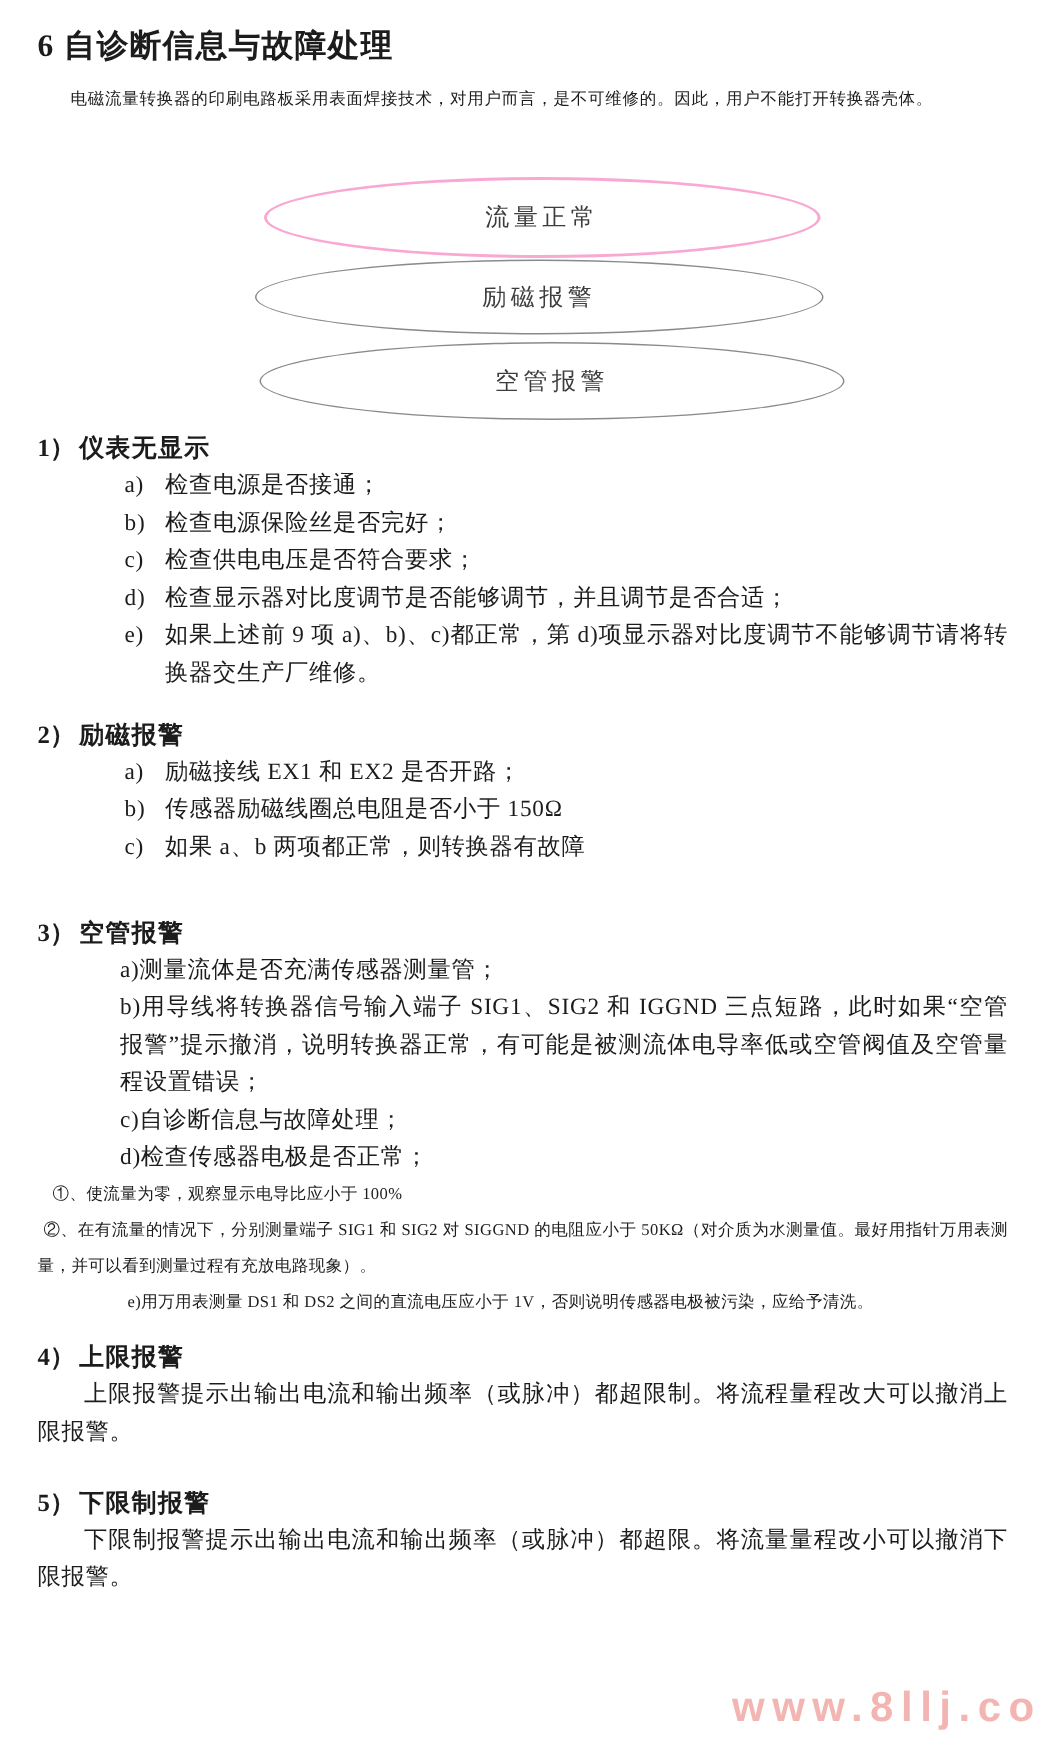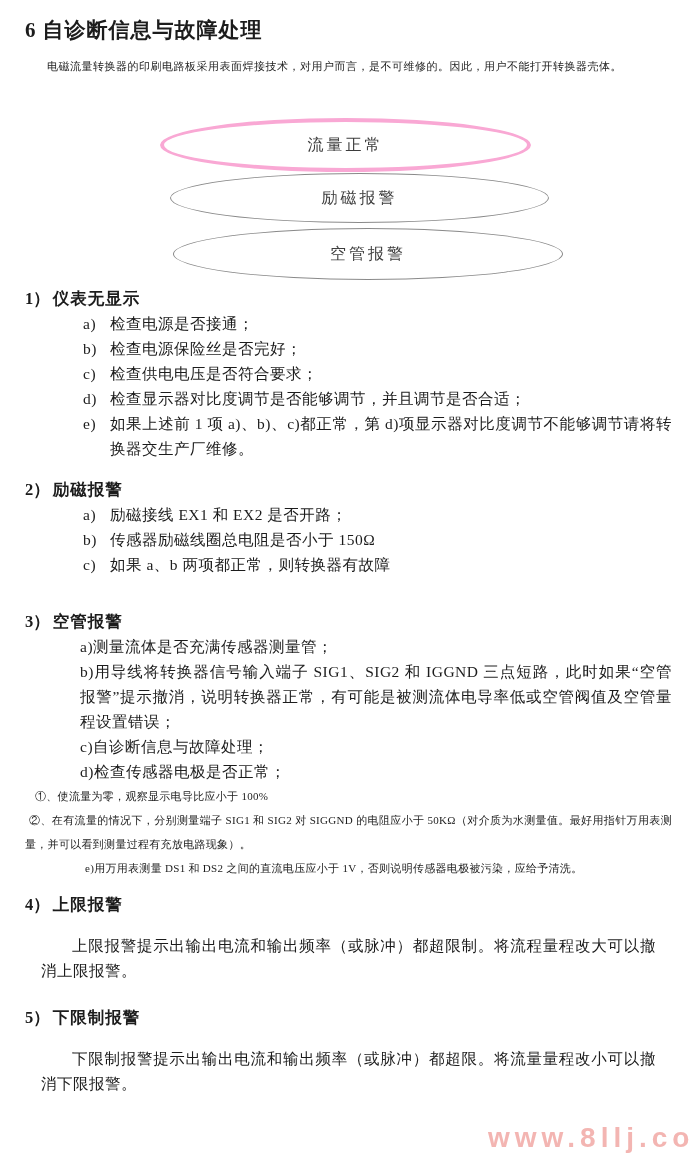--- a/index.html
+++ b/index.html
@@ -26,40 +26,40 @@
     letter-spacing: 0.5px;
   }
 
   .diagram { position: relative; height: 166px; margin-top: 40px; }
   .ellipse {
     position: absolute; border-radius: 50%;
     display: flex; align-items: center; justify-content: center;
     font-size: 16px; color: #3d3d3d; letter-spacing: 3px;
     box-sizing: border-box; background: #fff;
   }
-  .e1 { left: 135px; top: 0;    width: 371px; height: 54px; border: 4px solid #f9a8d4; z-index: 3; }
+  .e1 { left: 151px; top: 0;    width: 371px; height: 54px; border: 2px solid #f9a8d4; z-index: 3; }
   .e2 { left: 145px; top: 55px; width: 379px; height: 50px; border: 1px solid #8a8a8a; z-index: 2; }
   .e3 { left: 148px; top: 110px; width: 390px; height: 52px; border: 1px solid #8a8a8a; z-index: 1; }
 
   .sec { margin: 0; }
   .sec-head { font-size: 16.5px; font-weight: bold; line-height: 25px; letter-spacing: 1px; }
   .sec-head .sec-num { margin-right: 3px; letter-spacing: 0; }
 
   .li { display: flex; margin-left: 58px; font-size: 15.5px; line-height: 25px; letter-spacing: 0.5px; }
   .li-m { flex: none; width: 27px; }
   .li-t { flex: 1; text-align: justify; }
 
   .s3item { margin: 0 0 0 55px; font-size: 15.5px; line-height: 25px; text-align: justify; letter-spacing: 0.5px; }
 
   .note { font-size: 11px; line-height: 24px; margin: 0; text-align: justify; letter-spacing: 0.3px; }
   .note-1 { margin-left: 10px; }
   .note-2 { text-indent: 4px; }
   .note-3 { text-indent: 60px; }
 
-  .sec-body { font-size: 15.5px; line-height: 25px; text-align: justify; margin: 16px; text-indent: 2em; letter-spacing: 0.5px; }
+  .sec-body { font-size: 15.5px; line-height: 25px; text-align: justify; margin: 0; text-indent: 2em; letter-spacing: 0.5px; }
 
   .sec1 { margin-top: 2px; }
   .sec2 { margin-top: 16px; }
   .sec3 { margin-top: 32px; }
   .sec4 { margin-top: 12px; }
   .sec5 { margin-top: 22px; }
 
   .watermark {
     position: absolute; left: 488px; top: 1122px;
     font-family: "Liberation Sans", sans-serif;
@@ -106,21 +106,21 @@
     <div class="li">
       <span class="li-m">c)</span>
       <span class="li-t">检查供电电压是否符合要求；</span>
     </div>
     <div class="li">
       <span class="li-m">d)</span>
       <span class="li-t">检查显示器对比度调节是否能够调节，并且调节是否合适；</span>
     </div>
     <div class="li">
       <span class="li-m">e)</span>
-      <span class="li-t">如果上述前 1 项 a)、b)、c)都正常，第 d)项显示器对比度调节不能够调节请将转换器交生产厂维修。</span>
+      <span class="li-t">如果上述前 9 项 a)、b)、c)都正常，第 d)项显示器对比度调节不能够调节请将转换器交生产厂维修。</span>
     </div>
   </div>
 
   <div class="sec sec2">
     <div class="sec-head">
       <span class="sec-num">2）</span><span>励磁报警</span>
     </div>
     <div class="li">
       <span class="li-m">a)</span>
       <span class="li-t">励磁接线 EX1 和 EX2 是否开路；</span>

